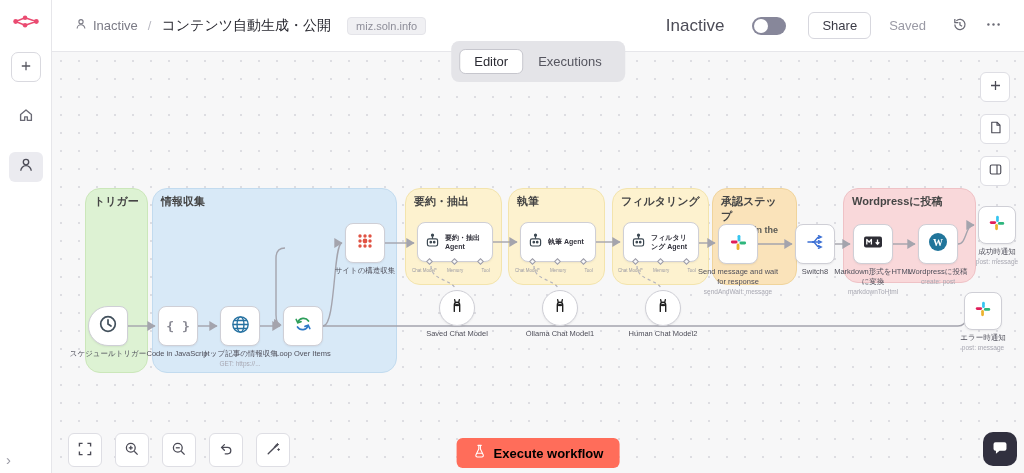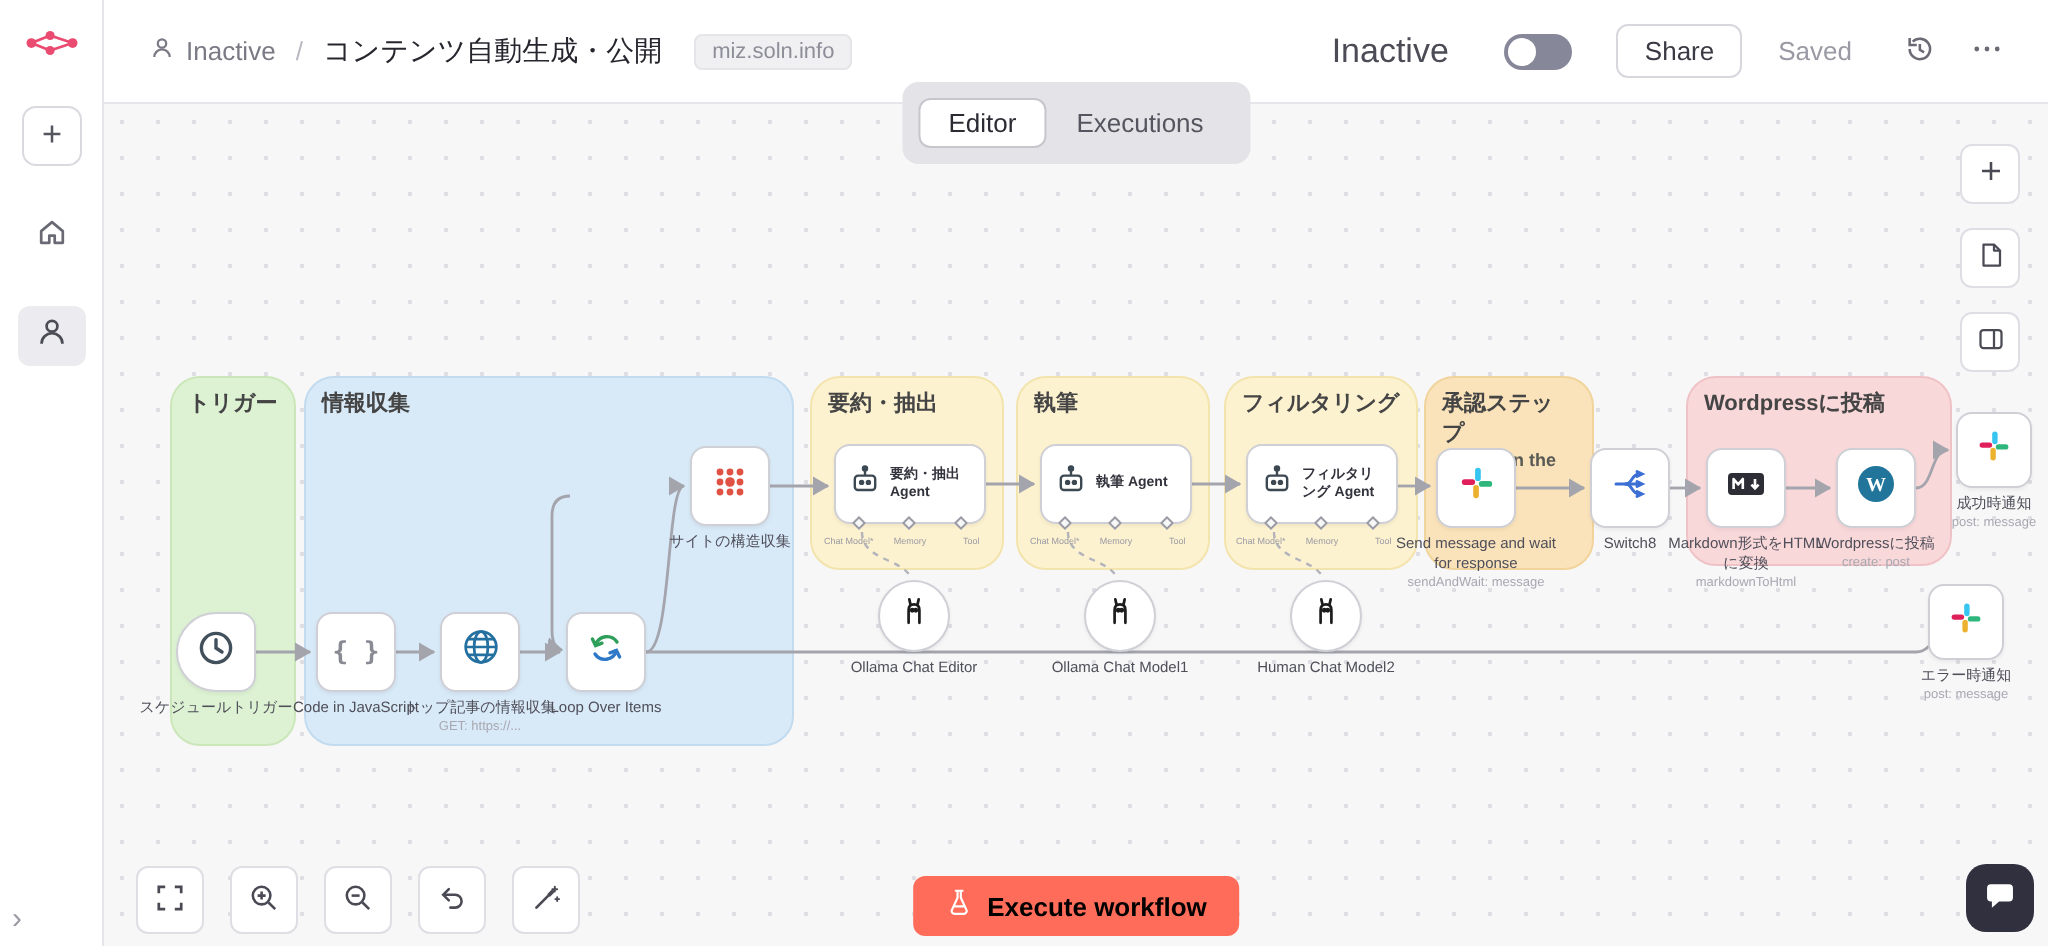--- a/index.html
+++ b/index.html
@@ -378,21 +378,21 @@
       <div class="nbox circ">
         <span>
           <svg width="18" height="18" viewBox="0 0 20 20" stroke="#1c1c1c" stroke-width="1.5" fill="none" stroke-linecap="round">
               <path d="M7 16 V9 q0,-3.2 3,-3.2 T13 9 V16"></path>
               <path d="M8 5.6 L7.4 3 M12 5.6 L12.6 3"></path>
               <circle cx="9" cy="9" r="0.6" fill="#1c1c1c"></circle>
               <circle cx="11" cy="9" r="0.6" fill="#1c1c1c"></circle>
             </svg>
         </span>
       </div>
-      <div class="nlabel">Ollama Chat Editor</div>
+      <div class="nlabel">Saved Chat Model</div>
     </div>
 
     <div class="wf-node w36" style="left:490px;top:238px">
       <div class="nbox circ">
         <span>
           <svg width="18" height="18" viewBox="0 0 20 20" stroke="#1c1c1c" stroke-width="1.5" fill="none" stroke-linecap="round">
               <path d="M7 16 V9 q0,-3.2 3,-3.2 T13 9 V16"></path>
               <path d="M8 5.6 L7.4 3 M12 5.6 L12.6 3"></path>
               <circle cx="9" cy="9" r="0.6" fill="#1c1c1c"></circle>
               <circle cx="11" cy="9" r="0.6" fill="#1c1c1c"></circle>

